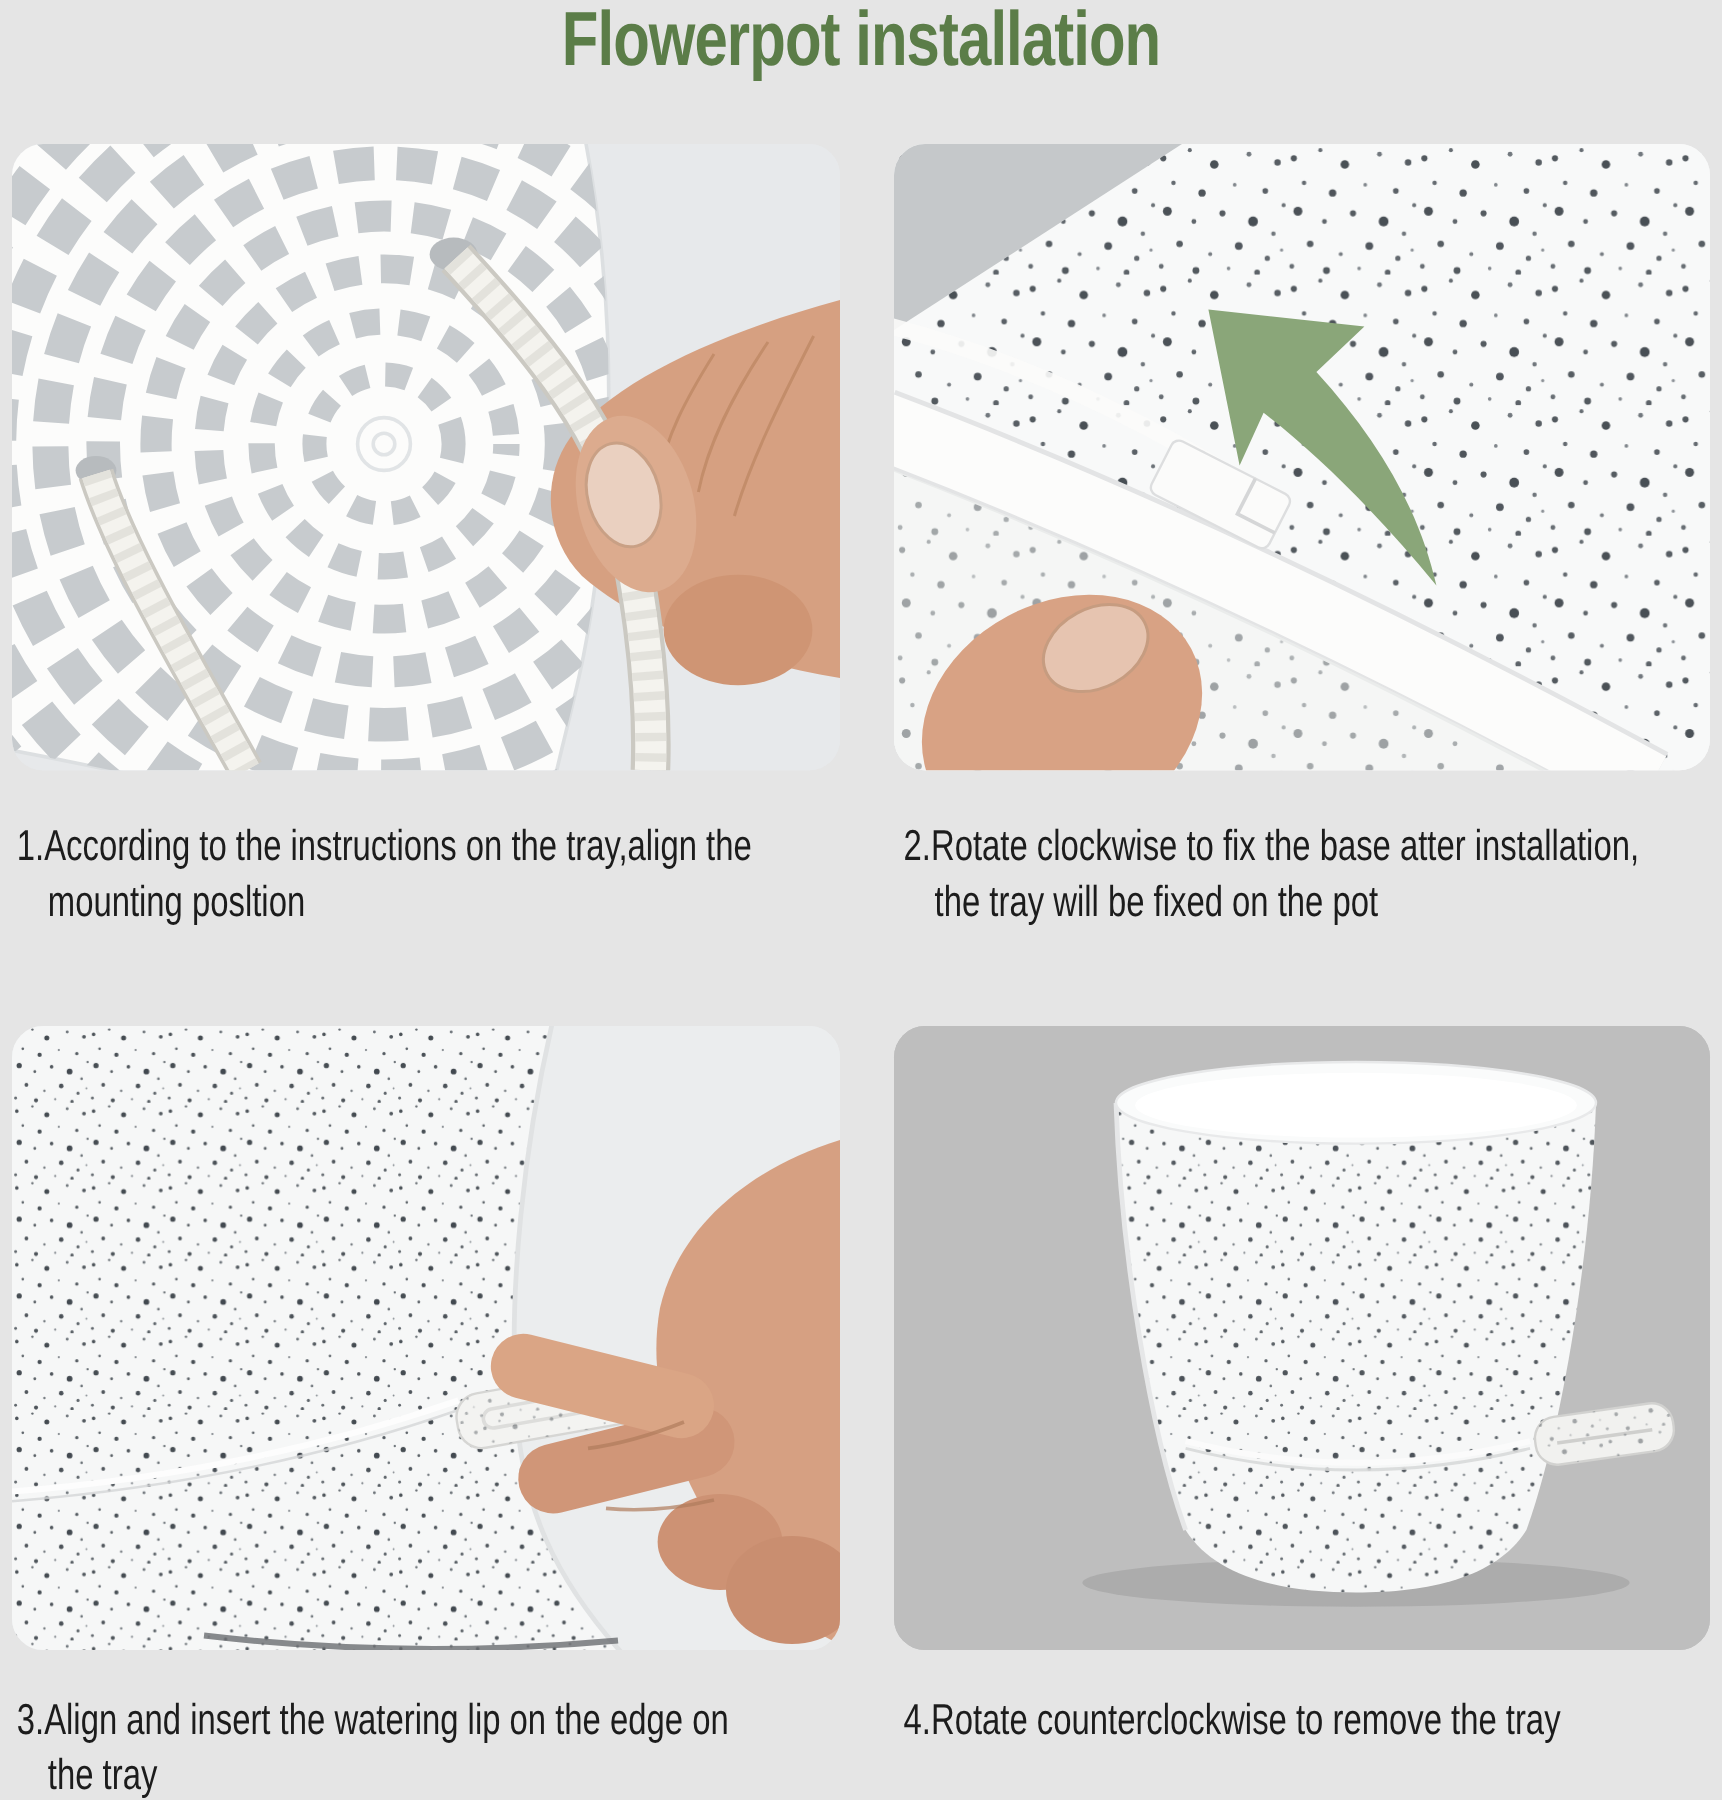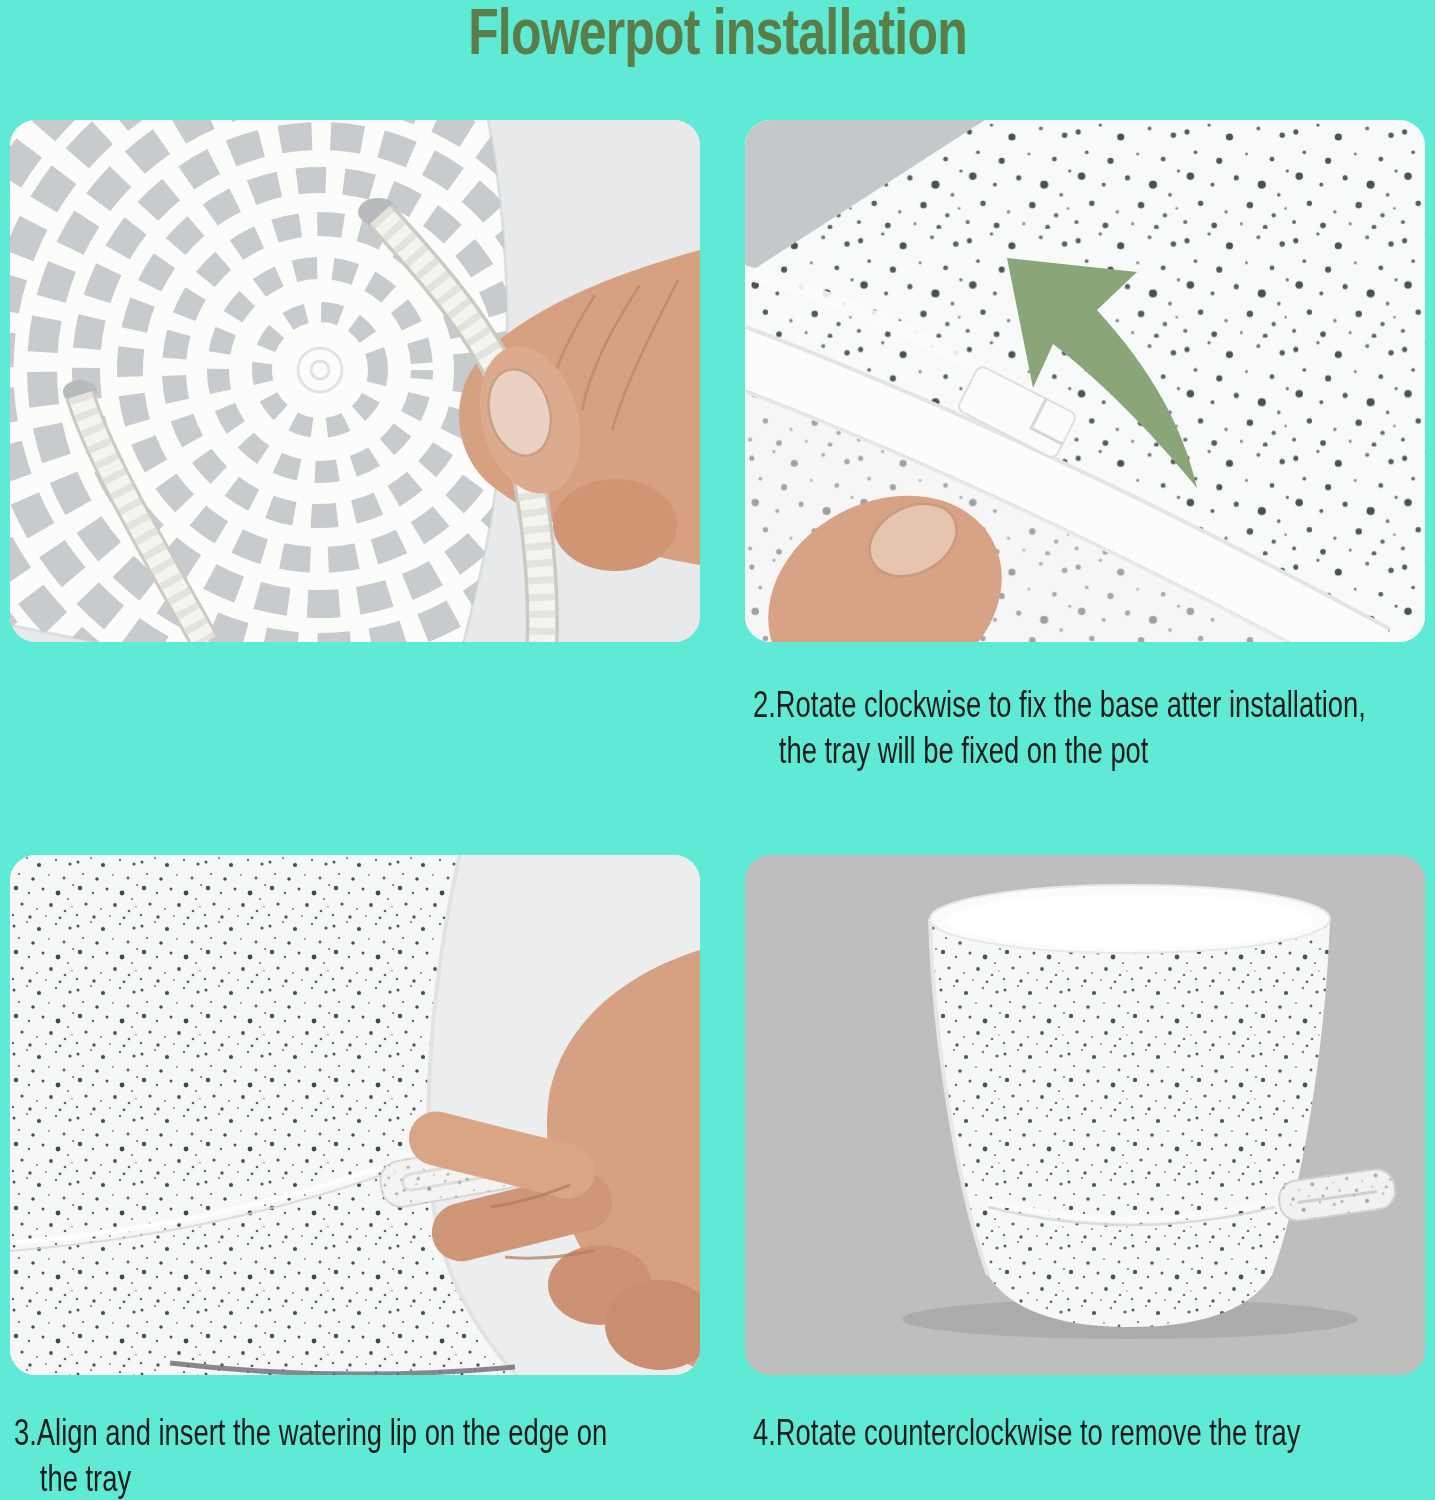--- a/index.html
+++ b/index.html
@@ -1,16 +1,16 @@
 <!DOCTYPE html>
 <html><head>
 <meta charset="utf-8">
 <style>
   html,body{margin:0;padding:0;background:#ffffff;}
-  .stage{position:relative;width:1435px;height:1500px;background:#5eead4;overflow:hidden;
+  .stage{position:relative;width:1435px;height:1500px;background:#e5e5e5;overflow:hidden;
          font-family:"Liberation Sans",sans-serif;}
   .page-title{position:absolute;top:-4px;left:0;width:100%;text-align:center;
          font-size:64px;font-weight:bold;letter-spacing:-1px;line-height:72px;
          color:#5b7d48;transform:scaleX(.78);transform-origin:50% 50%;white-space:nowrap;}
   .panel{position:absolute;border-radius:26px;overflow:hidden;}
   .panel svg{display:block;width:100%;height:100%;}
   #p1{left:10px;top:120px;width:690px;height:522px;background:#e7e9eb;}
   #p2{left:745px;top:120px;width:680px;height:522px;background:#f7f8f8;}
   #p3{left:10px;top:855px;width:690px;height:520px;background:#ebedee;}
   #p4{left:745px;top:855px;width:680px;height:520px;background:#bebebe;}
@@ -191,20 +191,24 @@
         <ellipse cx="385" cy="66" rx="184" ry="27" fill="#ffffff"></ellipse>
       </g>
       <g transform="translate(592,340) rotate(-8)">
         <rect x="-58" y="-20" width="116" height="40" rx="18" fill="#f1f1ef" stroke="#d2d2d0" stroke-width="2"></rect>
         <path d="M-40,2 L40,2" stroke="#cfcfcd" stroke-width="3" fill="none"></path>
         <rect x="-58" y="-20" width="116" height="40" rx="18" fill="url(#speck)" opacity=".45"></rect>
       </g>
     </svg>
   </div>
 
+  <div class="caption" id="c1">
+    <div class="cap-line">1.According to the instructions on the tray,align the</div>
+    <div class="cap-line l2">mounting posltion</div>
+  </div>
   <div class="caption" id="c2">
     <div class="cap-line">2.Rotate clockwise to fix the base atter installation,</div>
     <div class="cap-line l2">the tray will be fixed on the pot</div>
   </div>
   <div class="caption" id="c3">
     <div class="cap-line">3.Align and insert the watering lip on the edge on</div>
     <div class="cap-line l2">the tray</div>
   </div>
   <div class="caption" id="c4">
     <div class="cap-line">4.Rotate counterclockwise to remove the tray</div>

